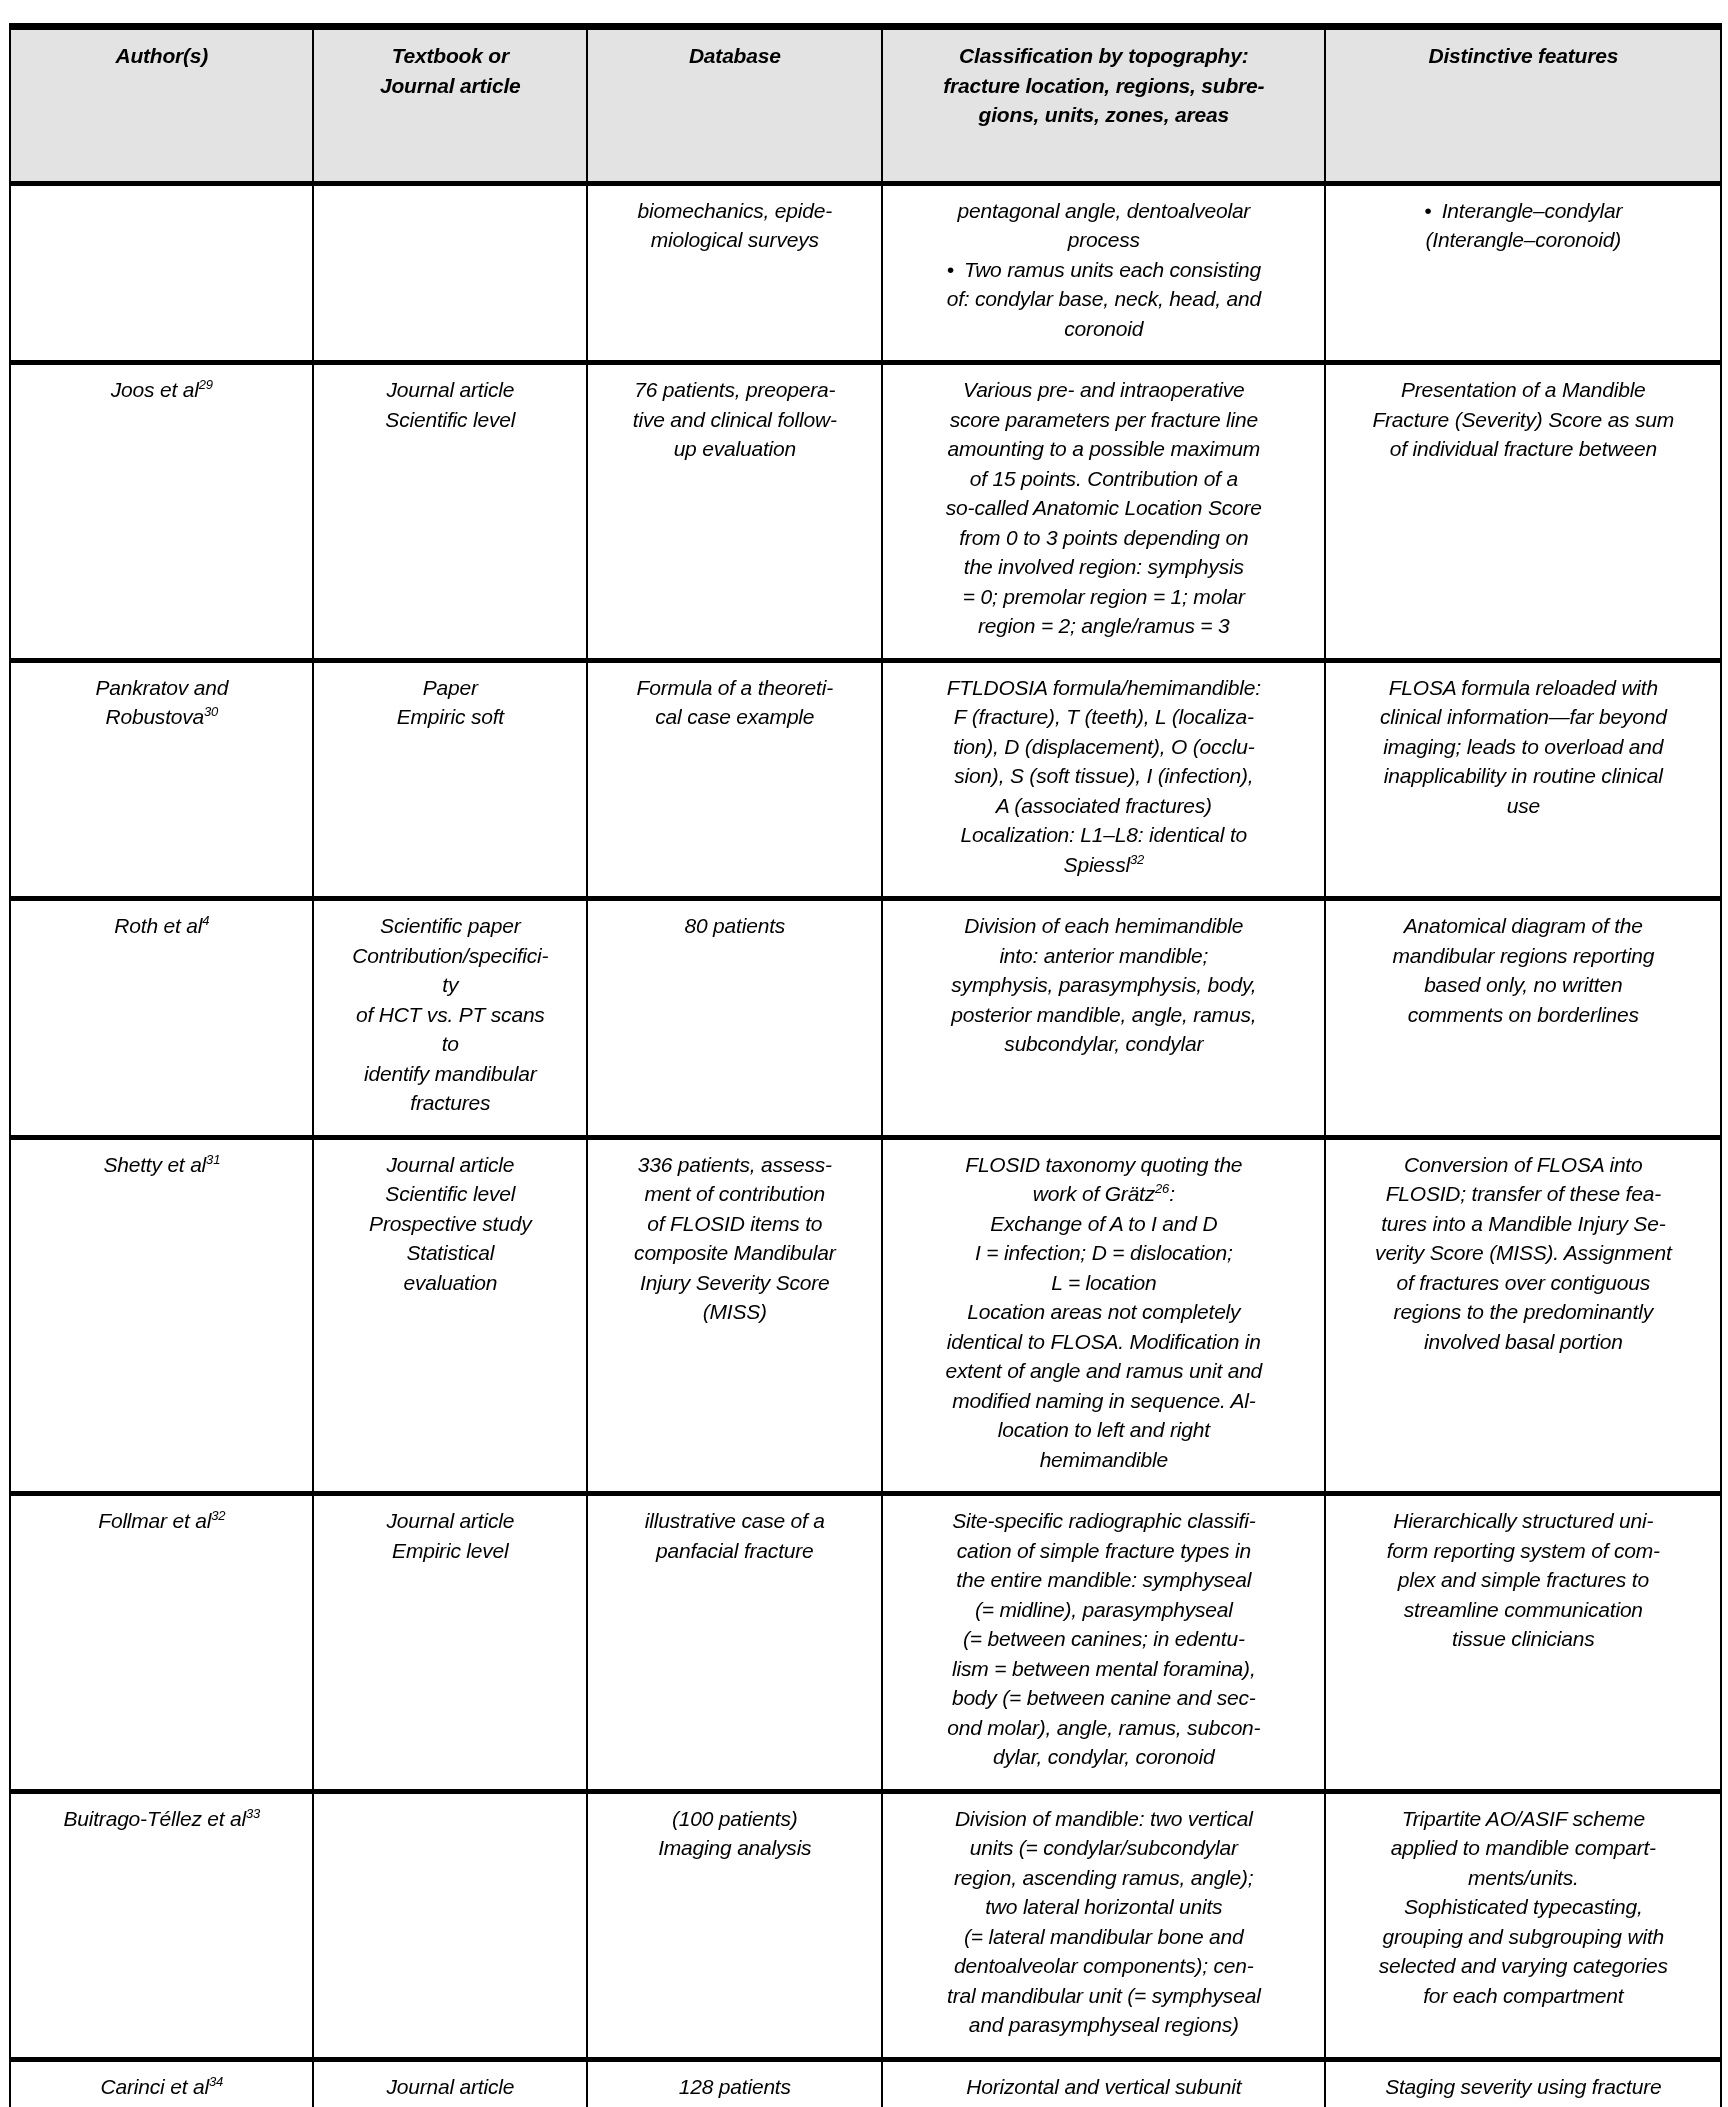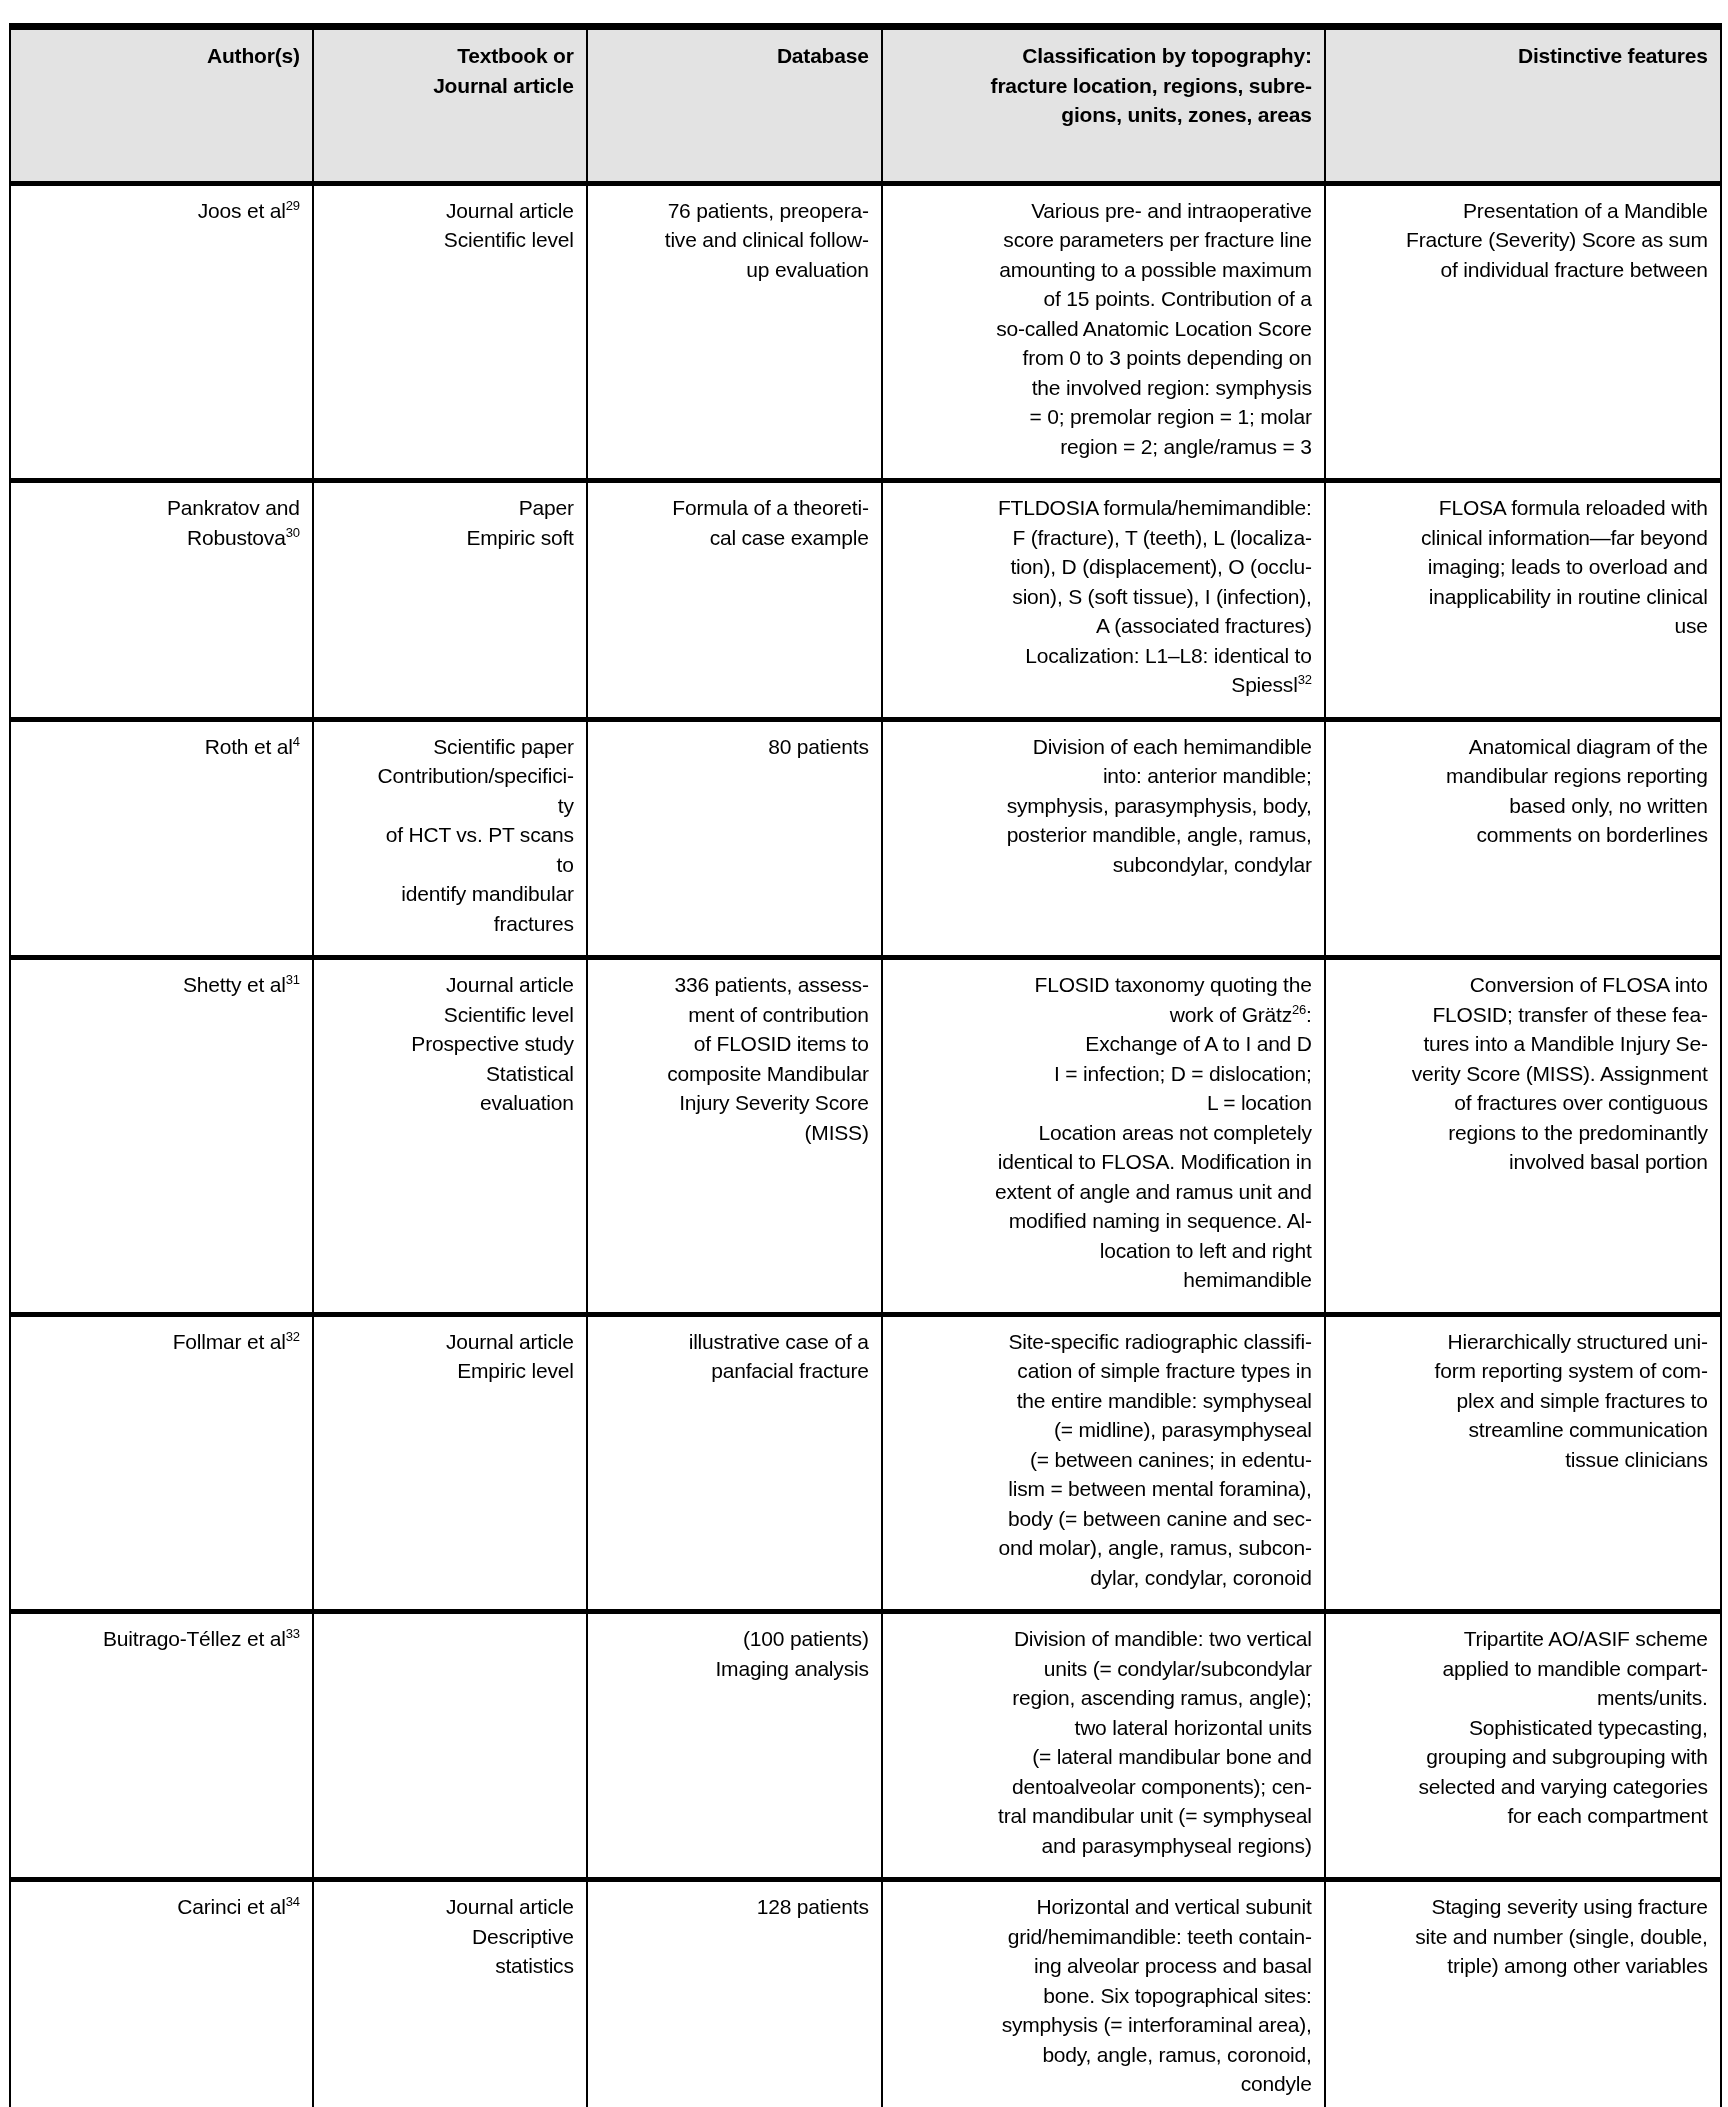--- a/index.html
+++ b/index.html
@@ -28,23 +28,24 @@
   table.paper-table col.c1 { width: 303px; }
   table.paper-table col.c2 { width: 274px; }
   table.paper-table col.c3 { width: 295px; }
   table.paper-table col.c4 { width: 443px; }
   table.paper-table col.c5 { width: 396px; }
   th, td {
     border: 2.5px solid #000;
     border-top-width: 5.5px;
     border-bottom-width: 5.5px;
     vertical-align: top;
-    text-align: right;
+    text-align: center;
     white-space: pre-line;
     overflow-wrap: break-word;
+    font-style: italic;
   }
   th {
     background: #e3e3e3;
     font-size: 21px;
     line-height: 29.5px;
     font-weight: bold;
     padding: 11px 12.6px 51px 12.6px;
     letter-spacing: -0.2px;
   }
   td {
@@ -79,20 +80,33 @@
         <th>Textbook or
 Journal article</th>
         <th>Database</th>
         <th>Classification by topography:
 fracture location, regions, subre-
 gions, units, zones, areas</th>
         <th>Distinctive features</th>
       </tr>
     </thead>
     <tbody>
+        <tr>
+    <td></td>
+    <td></td>
+    <td>biomechanics, epide-
+miological surveys</td>
+    <td>pentagonal angle, dentoalveolar
+process
+• Two ramus units each consisting
+of: condylar base, neck, head, and
+coronoid</td>
+    <td>• Interangle–condylar
+(Interangle–coronoid)</td>
+  </tr>
         <tr>
     <td>Joos et al<sup>29</sup></td>
     <td>Journal article
 Scientific level</td>
     <td>76 patients, preopera-
 tive and clinical follow-
 up evaluation</td>
     <td>Various pre- and intraoperative
 score parameters per fracture line
 amounting to a possible maximum

